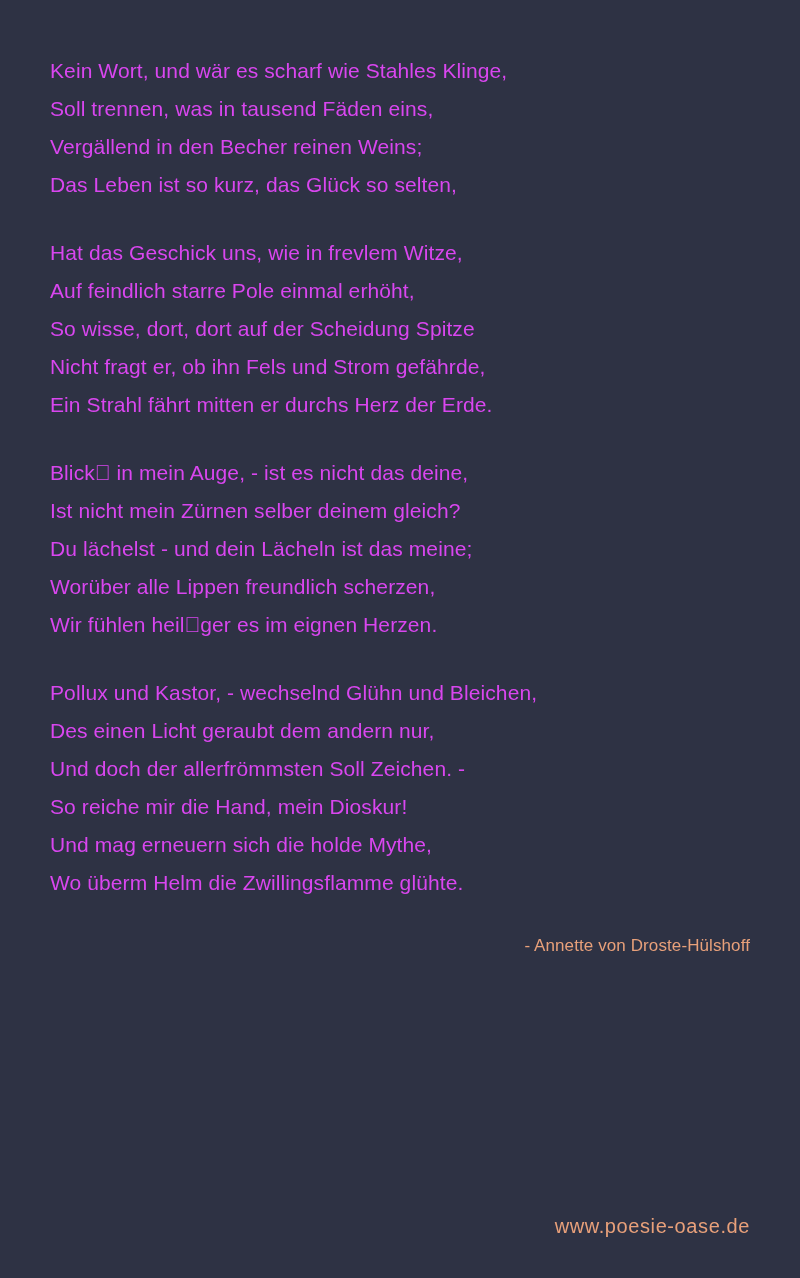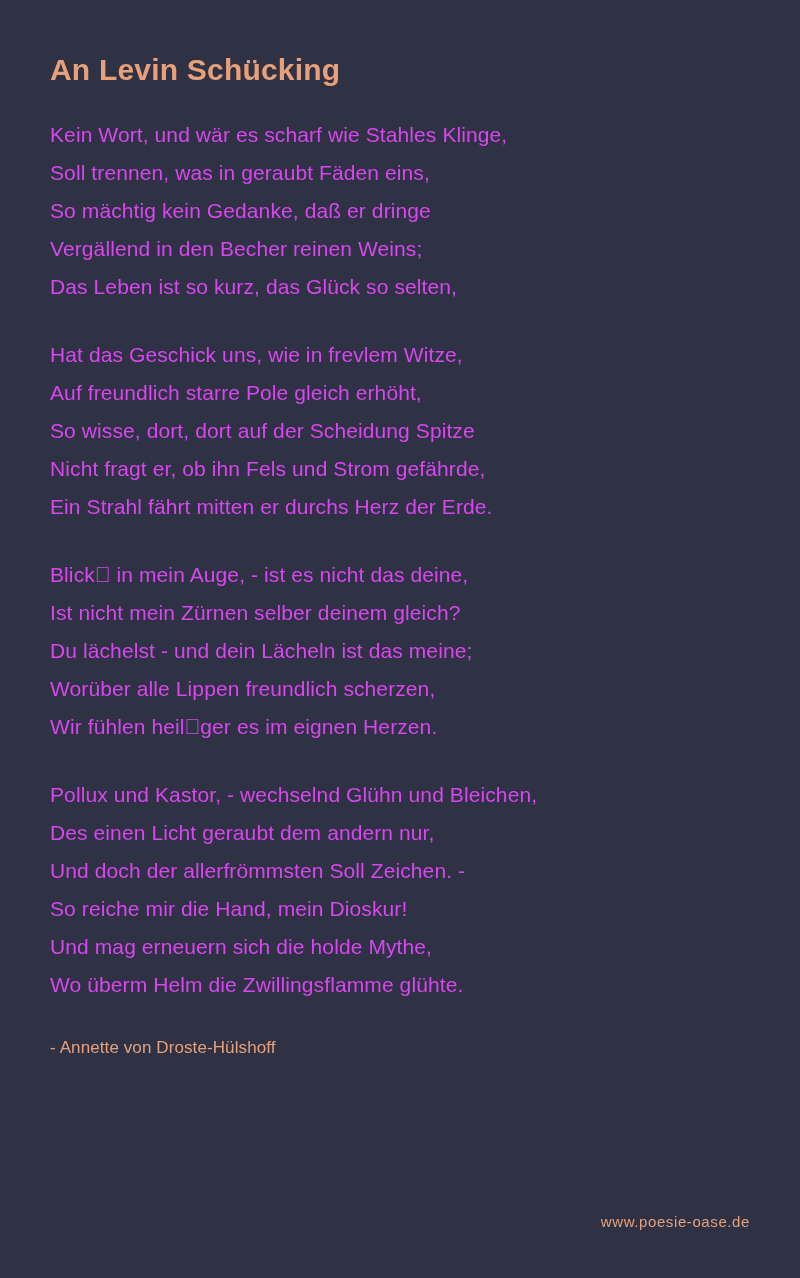--- a/index.html
+++ b/index.html
@@ -37,48 +37,47 @@
     line-height: 38px;
     white-space: pre;
     letter-spacing: 0.1px;
   }
   .attribution {
     color: #e8a07a;
     font-size: 17px;
     line-height: 28px;
     margin-top: 6px;
     letter-spacing: 0.1px;
+    text-align: right;
   }
   .site-url {
     position: absolute;
     right: 50px;
-    bottom: 48px;
+    bottom: 40px;
     color: #e8a07a;
-    font-size: 15px;
+    font-size: 20px;
     letter-spacing: 0.6px;
   }
 </style>
 </head>
 <body>
 
 <div class="page">
 
-  <h1 class="poem-title">An Levin Schücking</h1>
 
   <div class="stanza">
     <div class="line">Kein Wort, und wär es scharf wie Stahles Klinge,</div>
-    <div class="line">Soll trennen, was in geraubt Fäden eins,</div>
-    <div class="line">So mächtig kein Gedanke, daß er dringe</div>
+    <div class="line">Soll trennen, was in tausend Fäden eins,</div>
     <div class="line">Vergällend in den Becher reinen Weins;</div>
     <div class="line">Das Leben ist so kurz, das Glück so selten,</div>
   </div>
 
   <div class="stanza">
     <div class="line">Hat das Geschick uns, wie in frevlem Witze,</div>
-    <div class="line">Auf freundlich starre Pole gleich erhöht,</div>
+    <div class="line">Auf feindlich starre Pole einmal erhöht,</div>
     <div class="line">So wisse, dort, dort auf der Scheidung Spitze</div>
     <div class="line">Nicht fragt er, ob ihn Fels und Strom gefährde,</div>
     <div class="line">Ein Strahl fährt mitten er durchs Herz der Erde.</div>
   </div>
 
   <div class="stanza">
     <div class="line">Blick⃞ in mein Auge, - ist es nicht das deine,</div>
     <div class="line">Ist nicht mein Zürnen selber deinem gleich?</div>
     <div class="line">Du lächelst - und dein Lächeln ist das meine;</div>
     <div class="line">Worüber alle Lippen freundlich scherzen,</div>

